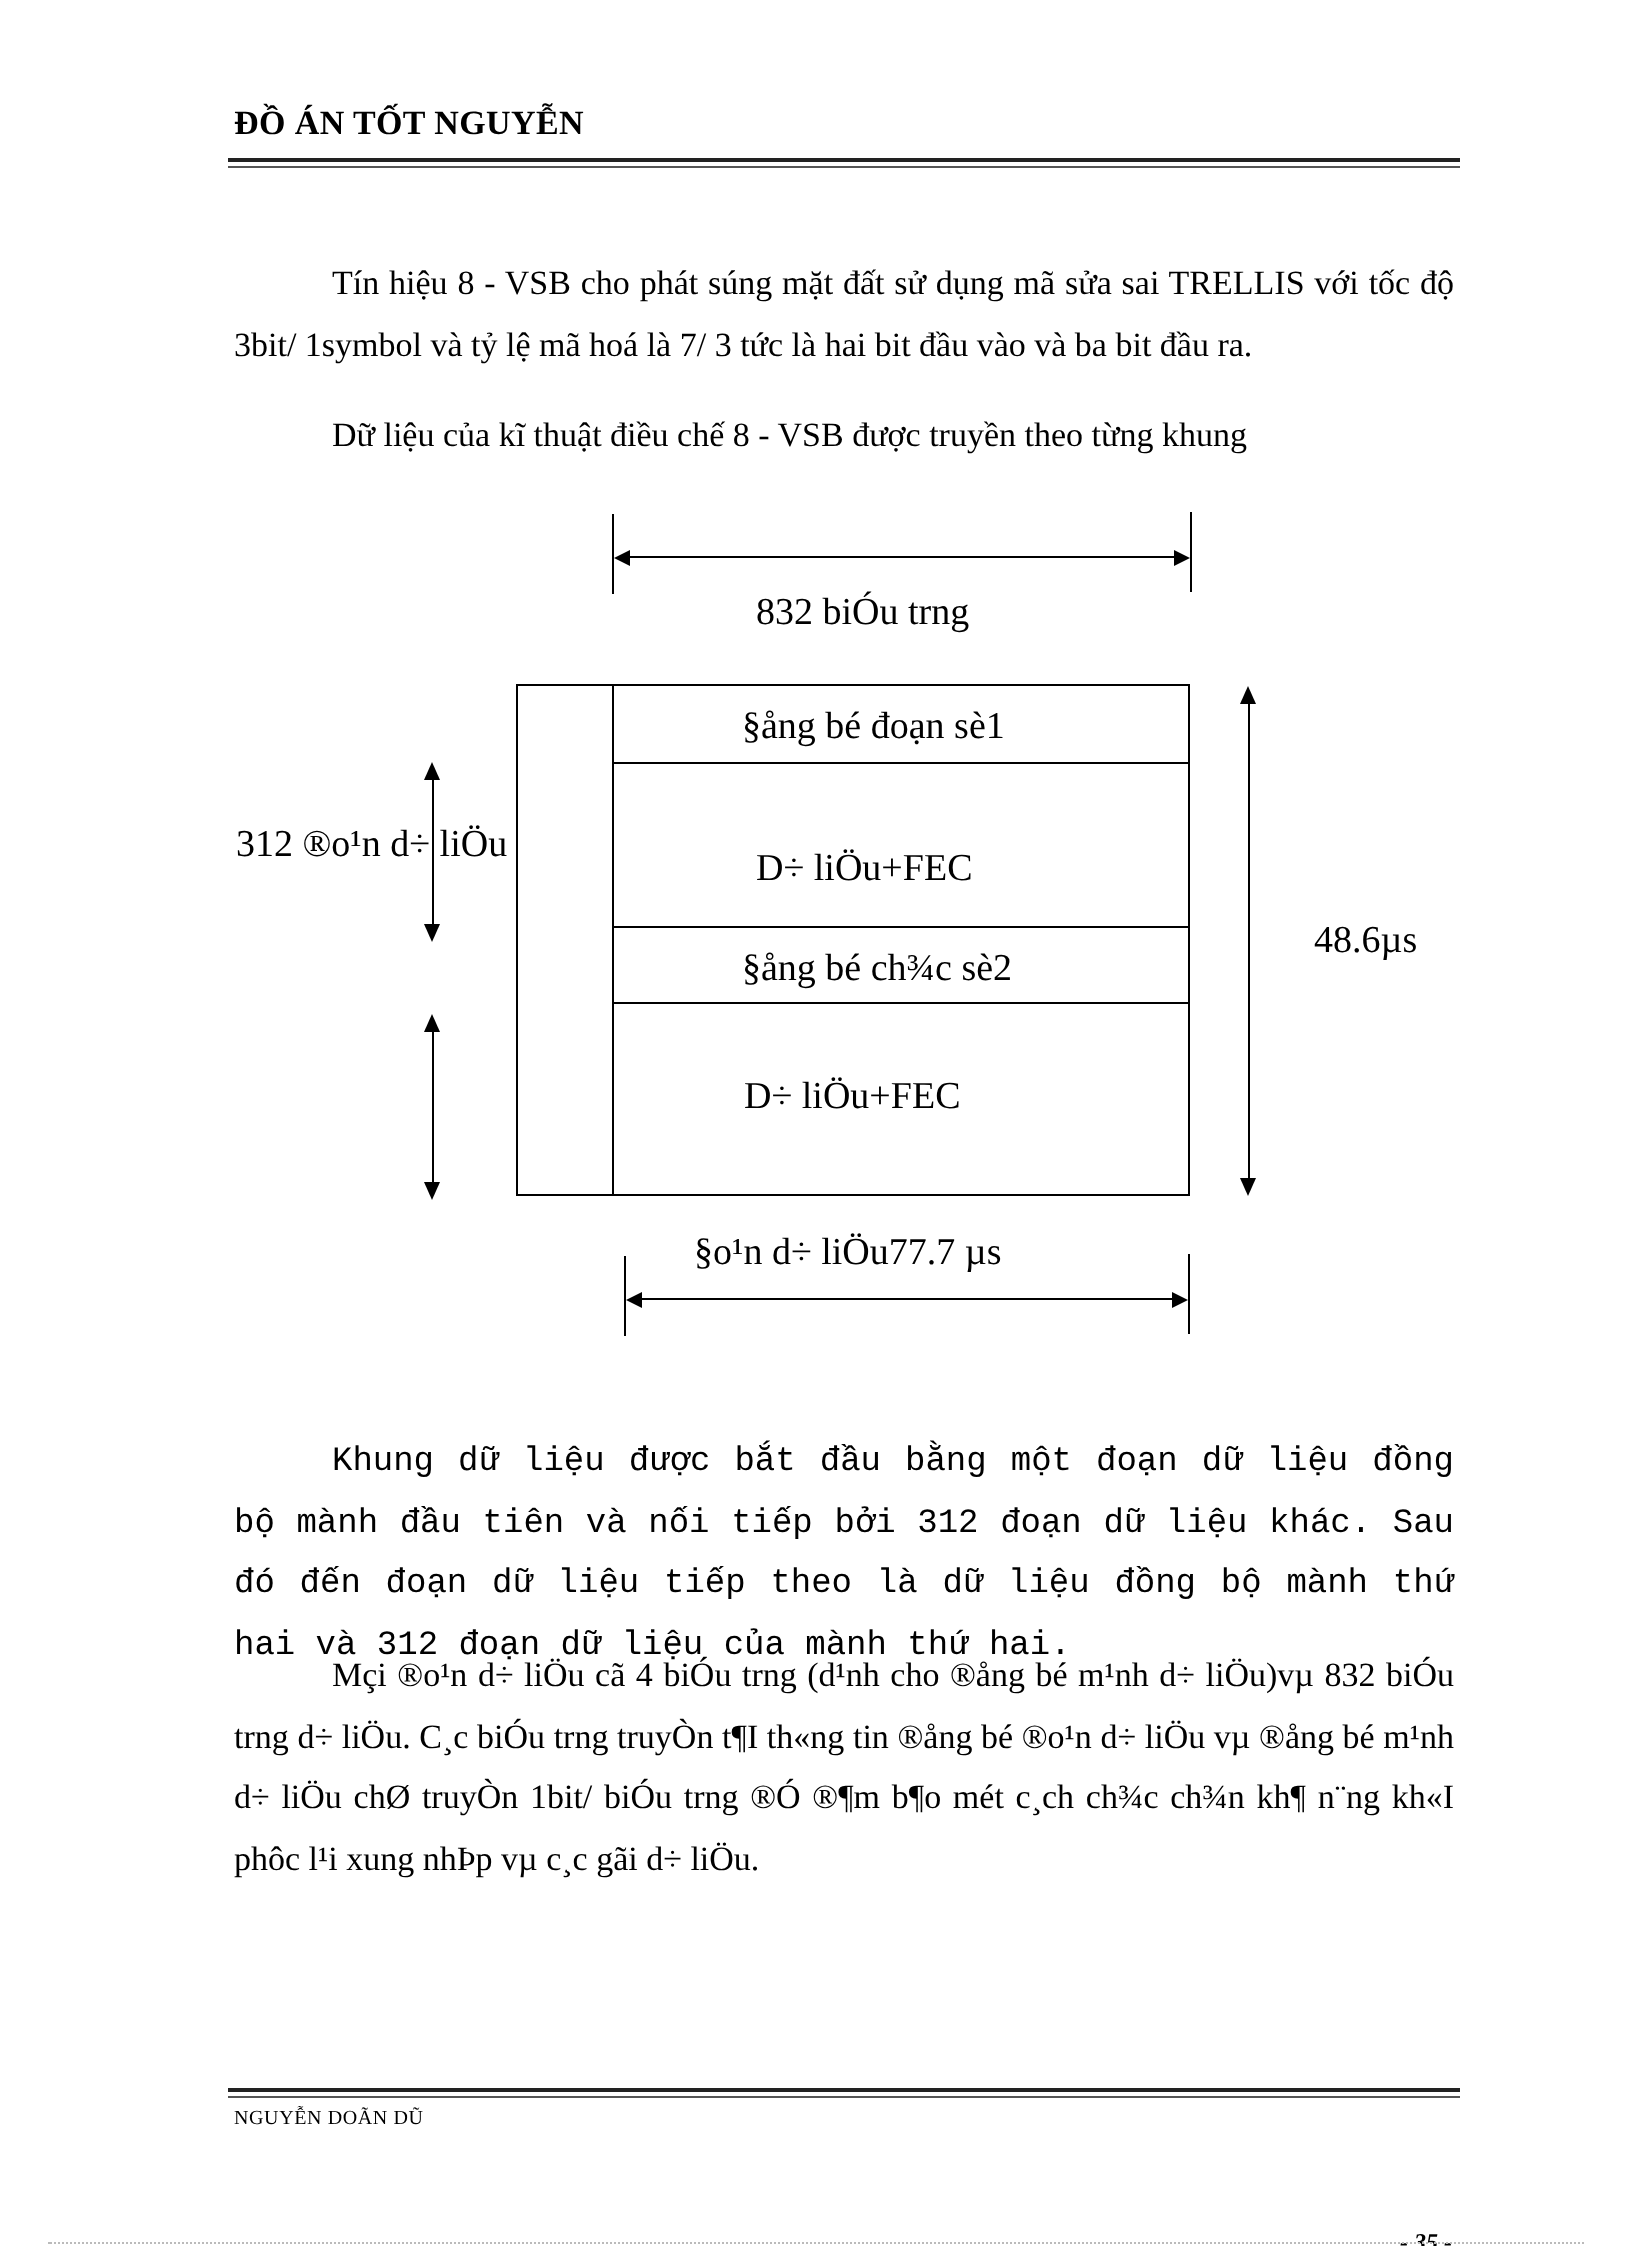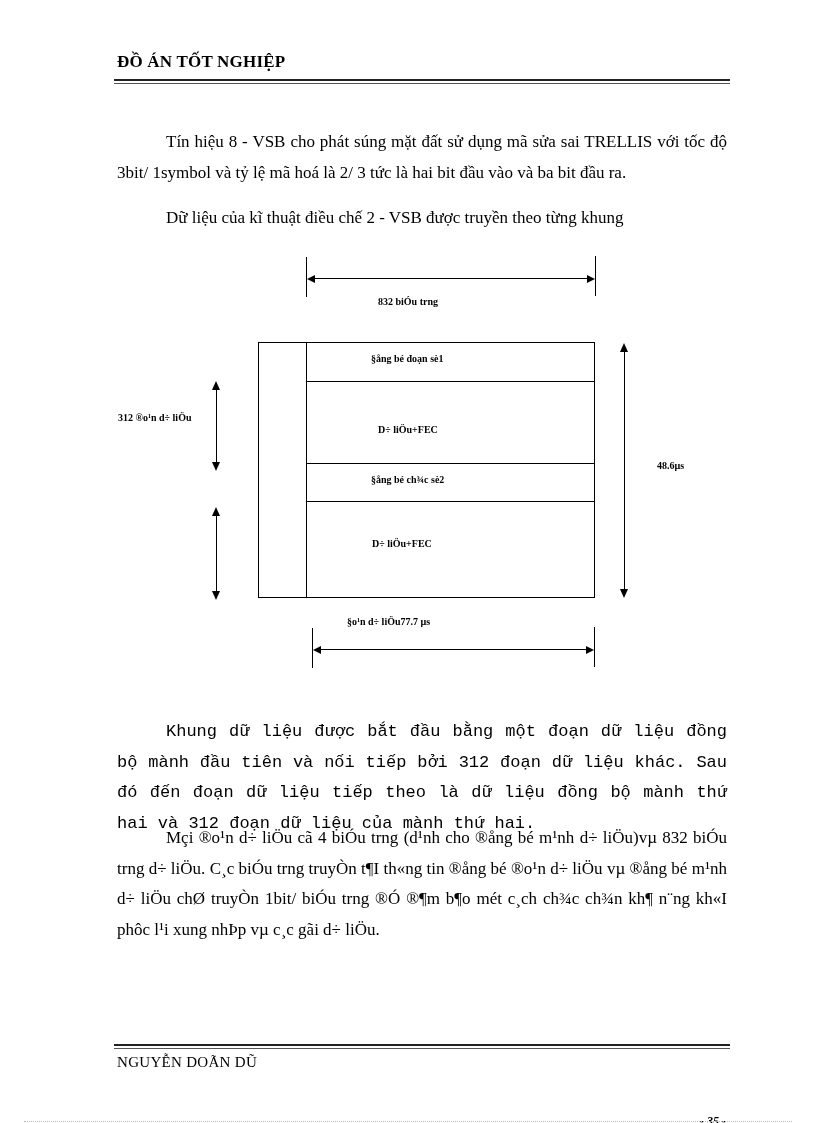--- a/index.html
+++ b/index.html
@@ -47,24 +47,23 @@
     .p2 { top: 203px; }
     .p3 { top: 717px; font-family: Liberation Mono, monospace; }
     .p4 { top: 823px; }
 
     
     .dg { position: absolute; }
     .vline { position: absolute; width: 1px; background: #000; }
     .hline { position: absolute; height: 1px; background: #000; }
     .dg-label {
       position: absolute;
-      font-size: 10px;
+      font-size: 19px;
       white-space: nowrap;
       font-family: "Liberation Serif", serif;
-      font-weight: bold;
     }
     .frame-box {
       position: absolute;
       left: 258px;
       top: 342px;
       width: 337px;
       height: 256px;
       border: 1px solid #000;
       box-sizing: border-box;
     }
@@ -88,21 +87,21 @@
     }
     .arrowhead-left { border-top: 4px solid transparent; border-bottom: 4px solid transparent; border-right: 8px solid #000; }
     .arrowhead-right { border-top: 4px solid transparent; border-bottom: 4px solid transparent; border-left: 8px solid #000; }
     .arrowhead-up { border-left: 4px solid transparent; border-right: 4px solid transparent; border-bottom: 9px solid #000; }
     .arrowhead-down { border-left: 4px solid transparent; border-right: 4px solid transparent; border-top: 9px solid #000; }
 
     .footer-name {
       position: absolute;
       left: 117px;
       top: 1054px;
-      font-size: 15px;
+      font-size: 10px;
       letter-spacing: 0.3px;
     }
     .footer-page {
       position: absolute;
       right: 90px;
       top: 1114px;
       font-size: 12px;
       font-weight: bold;
       font-style: italic;
     }
@@ -110,25 +109,25 @@
       position: absolute;
       left: 24px;
       top: 1121px;
       width: 768px;
       border-top: 1px dotted #bbb;
     }
   </style>
 </head>
 <body>
 
-<div class="header-title">ĐỒ ÁN TỐT NGHIỆP</div>
+<div class="header-title">ĐỒ ÁN TỐT NGUYỄN</div>
 <div class="dbl-line header-line"></div>
 
-<div class="para p1"><span class="indent"></span><span>Tín hiệu  8 - VSB cho phát súng mặt  đất sử dụng mã sửa sai TRELLIS với tốc độ 3bit/ 1symbol và tỷ lệ mã hoá là 2/ 3 tức là hai  bit đầu vào và ba bit đầu ra.</span></div>
-<div class="para p2"><span class="indent"></span><span>Dữ liệu  của kĩ thuật điều chế 2 - VSB được truyền  theo từng khung</span></div>
+<div class="para p1"><span class="indent"></span><span>Tín hiệu  8 - VSB cho phát súng mặt  đất sử dụng mã sửa sai TRELLIS với tốc độ 3bit/ 1symbol và tỷ lệ mã hoá là 7/ 3 tức là hai  bit đầu vào và ba bit đầu ra.</span></div>
+<div class="para p2"><span class="indent"></span><span>Dữ liệu  của kĩ thuật điều chế 8 - VSB được truyền  theo từng khung</span></div>
 
 <div class="dg">
 
   <div class="vline" style="left:306px; top:257px; height:40px;"></div>
   <div class="vline" style="left:595px; top:256px; height:40px;"></div>
   <div class="hline" style="left:312px; top:278px; width:277px;"></div>
   <div class="arrowhead-left" style="left:307px; top:275px;"></div>
   <div class="arrowhead-right" style="left:587px; top:275px;"></div>
   <div class="dg-label" style="left:378px; top:296px;">832 biÓu tr­ng</div>
 

